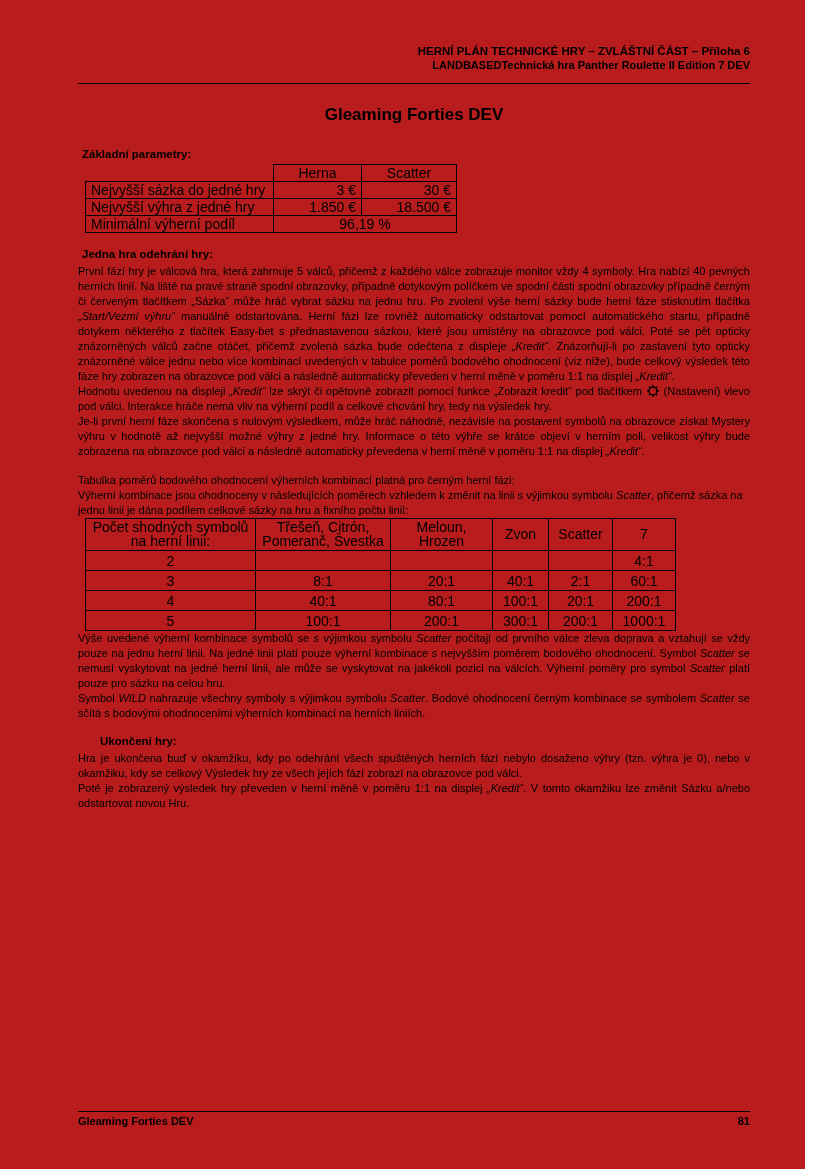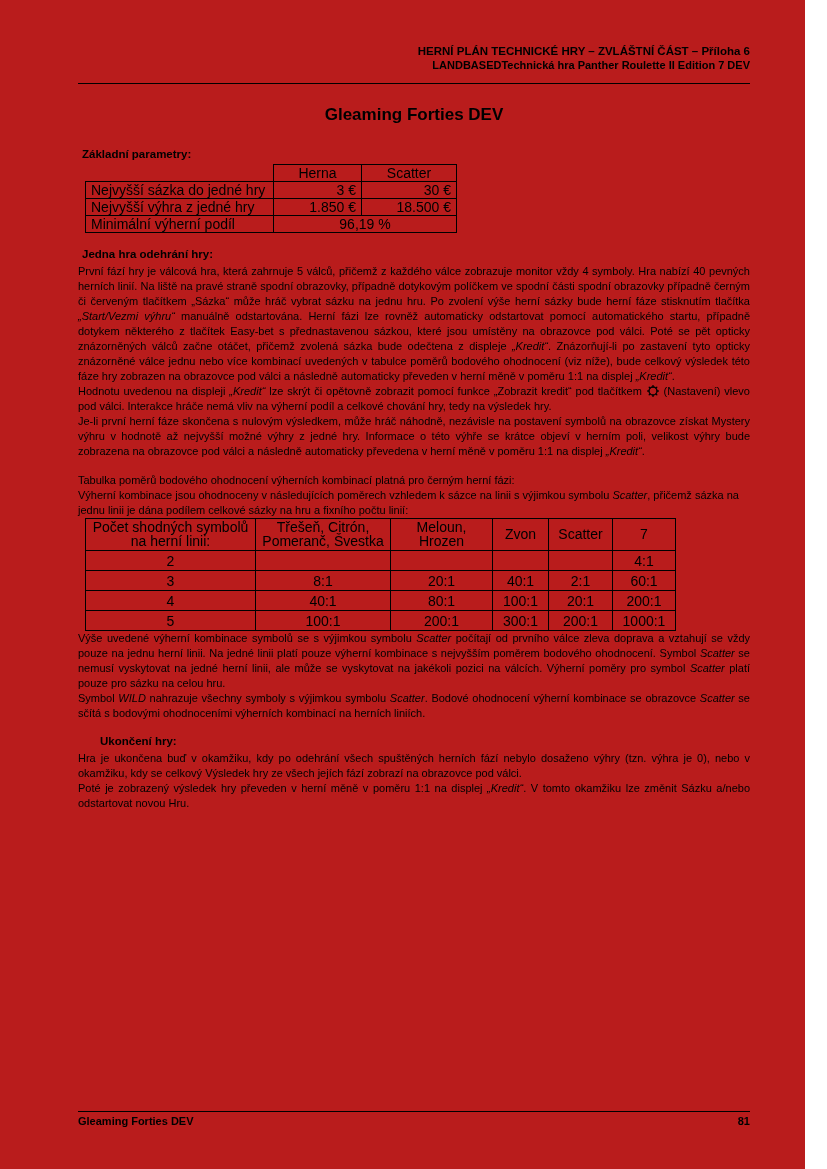--- a/index.html
+++ b/index.html
@@ -124,21 +124,21 @@
             <line x1="17.8" y1="17.8" x2="19.6" y2="19.6"></line>
             <line x1="4.4" y1="19.6" x2="6.2" y2="17.8"></line>
             <line x1="17.8" y1="6.2" x2="19.6" y2="4.4"></line>
           </g>
         </svg><span><span> (Nastavení) vlevo pod válci. Interakce hráče nemá vliv na výherní podíl a celkové chování hry, tedy na výsledek hry.</span></span></p>
 
     <p class="body j p3"><span><span>Je-li první herní fáze skončena s nulovým výsledkem, může hráč náhodně, nezávisle na postavení symbolů na obrazovce získat Mystery výhru v hodnotě až nejvyšší možné výhry z jedné hry. Informace o této výhře se krátce objeví v herním poli, velikost výhry bude zobrazena na obrazovce pod válci a následně automaticky převedena v herní měně v poměru 1:1 na displej </span><i>„Kredit“</i><span>.</span></span></p>
 
     <div class="intro">
       <p class="body">Tabulka poměrů bodového ohodnocení výherních kombinací platná pro černým herní fázi:</p>
-      <p class="body"><span><span>Výherní kombinace jsou ohodnoceny v následujících poměrech vzhledem k sázce na linii s výjimkou symbolu </span><i>Scatter</i><span>, přičemž sázka na jednu linii je dána podílem celkové sázky na hru a fixního počtu linií:</span></span></p>
+      <p class="body"><span><span>Výherní kombinace jsou ohodnoceny v následujících poměrech vzhledem k změnit na linii s výjimkou symbolu </span><i>Scatter</i><span>, přičemž sázka na jednu linii je dána podílem celkové sázky na hru a fixního počtu linií:</span></span></p>
     </div>
 
     <table class="payout-table">
       <colgroup>
           <col style="width:170px">
           <col style="width:135px">
           <col style="width:102px">
           <col style="width:56px">
           <col style="width:64px">
           <col style="width:63px">
@@ -185,21 +185,21 @@
           <td>100:1</td>
           <td>200:1</td>
           <td>300:1</td>
           <td>200:1</td>
           <td>1000:1</td>
         </tr>
       </tbody>
     </table>
 
     <p class="body j notes"><span><span>Výše uvedené výherní kombinace symbolů se s výjimkou symbolu </span><i>Scatter</i><span> počítají od prvního válce zleva doprava a vztahují se vždy pouze na jednu herní linii. Na jedné linii platí pouze výherní kombinace s nejvyšším poměrem bodového ohodnocení. Symbol </span><i>Scatter</i><span> se nemusí vyskytovat na jedné herní linii, ale může se vyskytovat na jakékoli pozici na válcích. Výherní poměry pro symbol </span><i>Scatter</i><span> platí pouze pro sázku na celou hru.</span></span></p>
-    <p class="body j"><span><span>Symbol </span><i>WILD</i><span> nahrazuje všechny symboly s výjimkou symbolu </span><i>Scatter</i><span>. Bodové ohodnocení výherní kombinace se obrazovce </span><i>Scatter</i><span> se sčítá s bodovými ohodnoceními výherních kombinací na herních liniích.</span></span></p>
+    <p class="body j"><span><span>Symbol </span><i>WILD</i><span> nahrazuje všechny symboly s výjimkou symbolu </span><i>Scatter</i><span>. Bodové ohodnocení černým kombinace se symbolem </span><i>Scatter</i><span> se sčítá s bodovými ohodnoceními výherních kombinací na herních liniích.</span></span></p>
 
     <h2 class="sec-heading heading-end">Ukončení hry:</h2>
 
     <p class="body j endp1"><span><span>Hra je ukončena buď v okamžiku, kdy po odehrání všech spuštěných herních fází nebylo dosaženo výhry (tzn. výhra je 0), nebo v okamžiku, kdy se celkový Výsledek hry ze všech jejích fází zobrazí na obrazovce pod válci.</span></span></p>
     <p class="body j endp2"><span><span>Poté je zobrazený výsledek hry převeden v herní měně v poměru 1:1 na displej </span><i>„Kredit“</i><span>. V tomto okamžiku lze změnit Sázku a/nebo odstartovat novou Hru.</span></span></p>
 
   </div>
 
   <div class="footer">
     <div class="footer-rule"></div>

